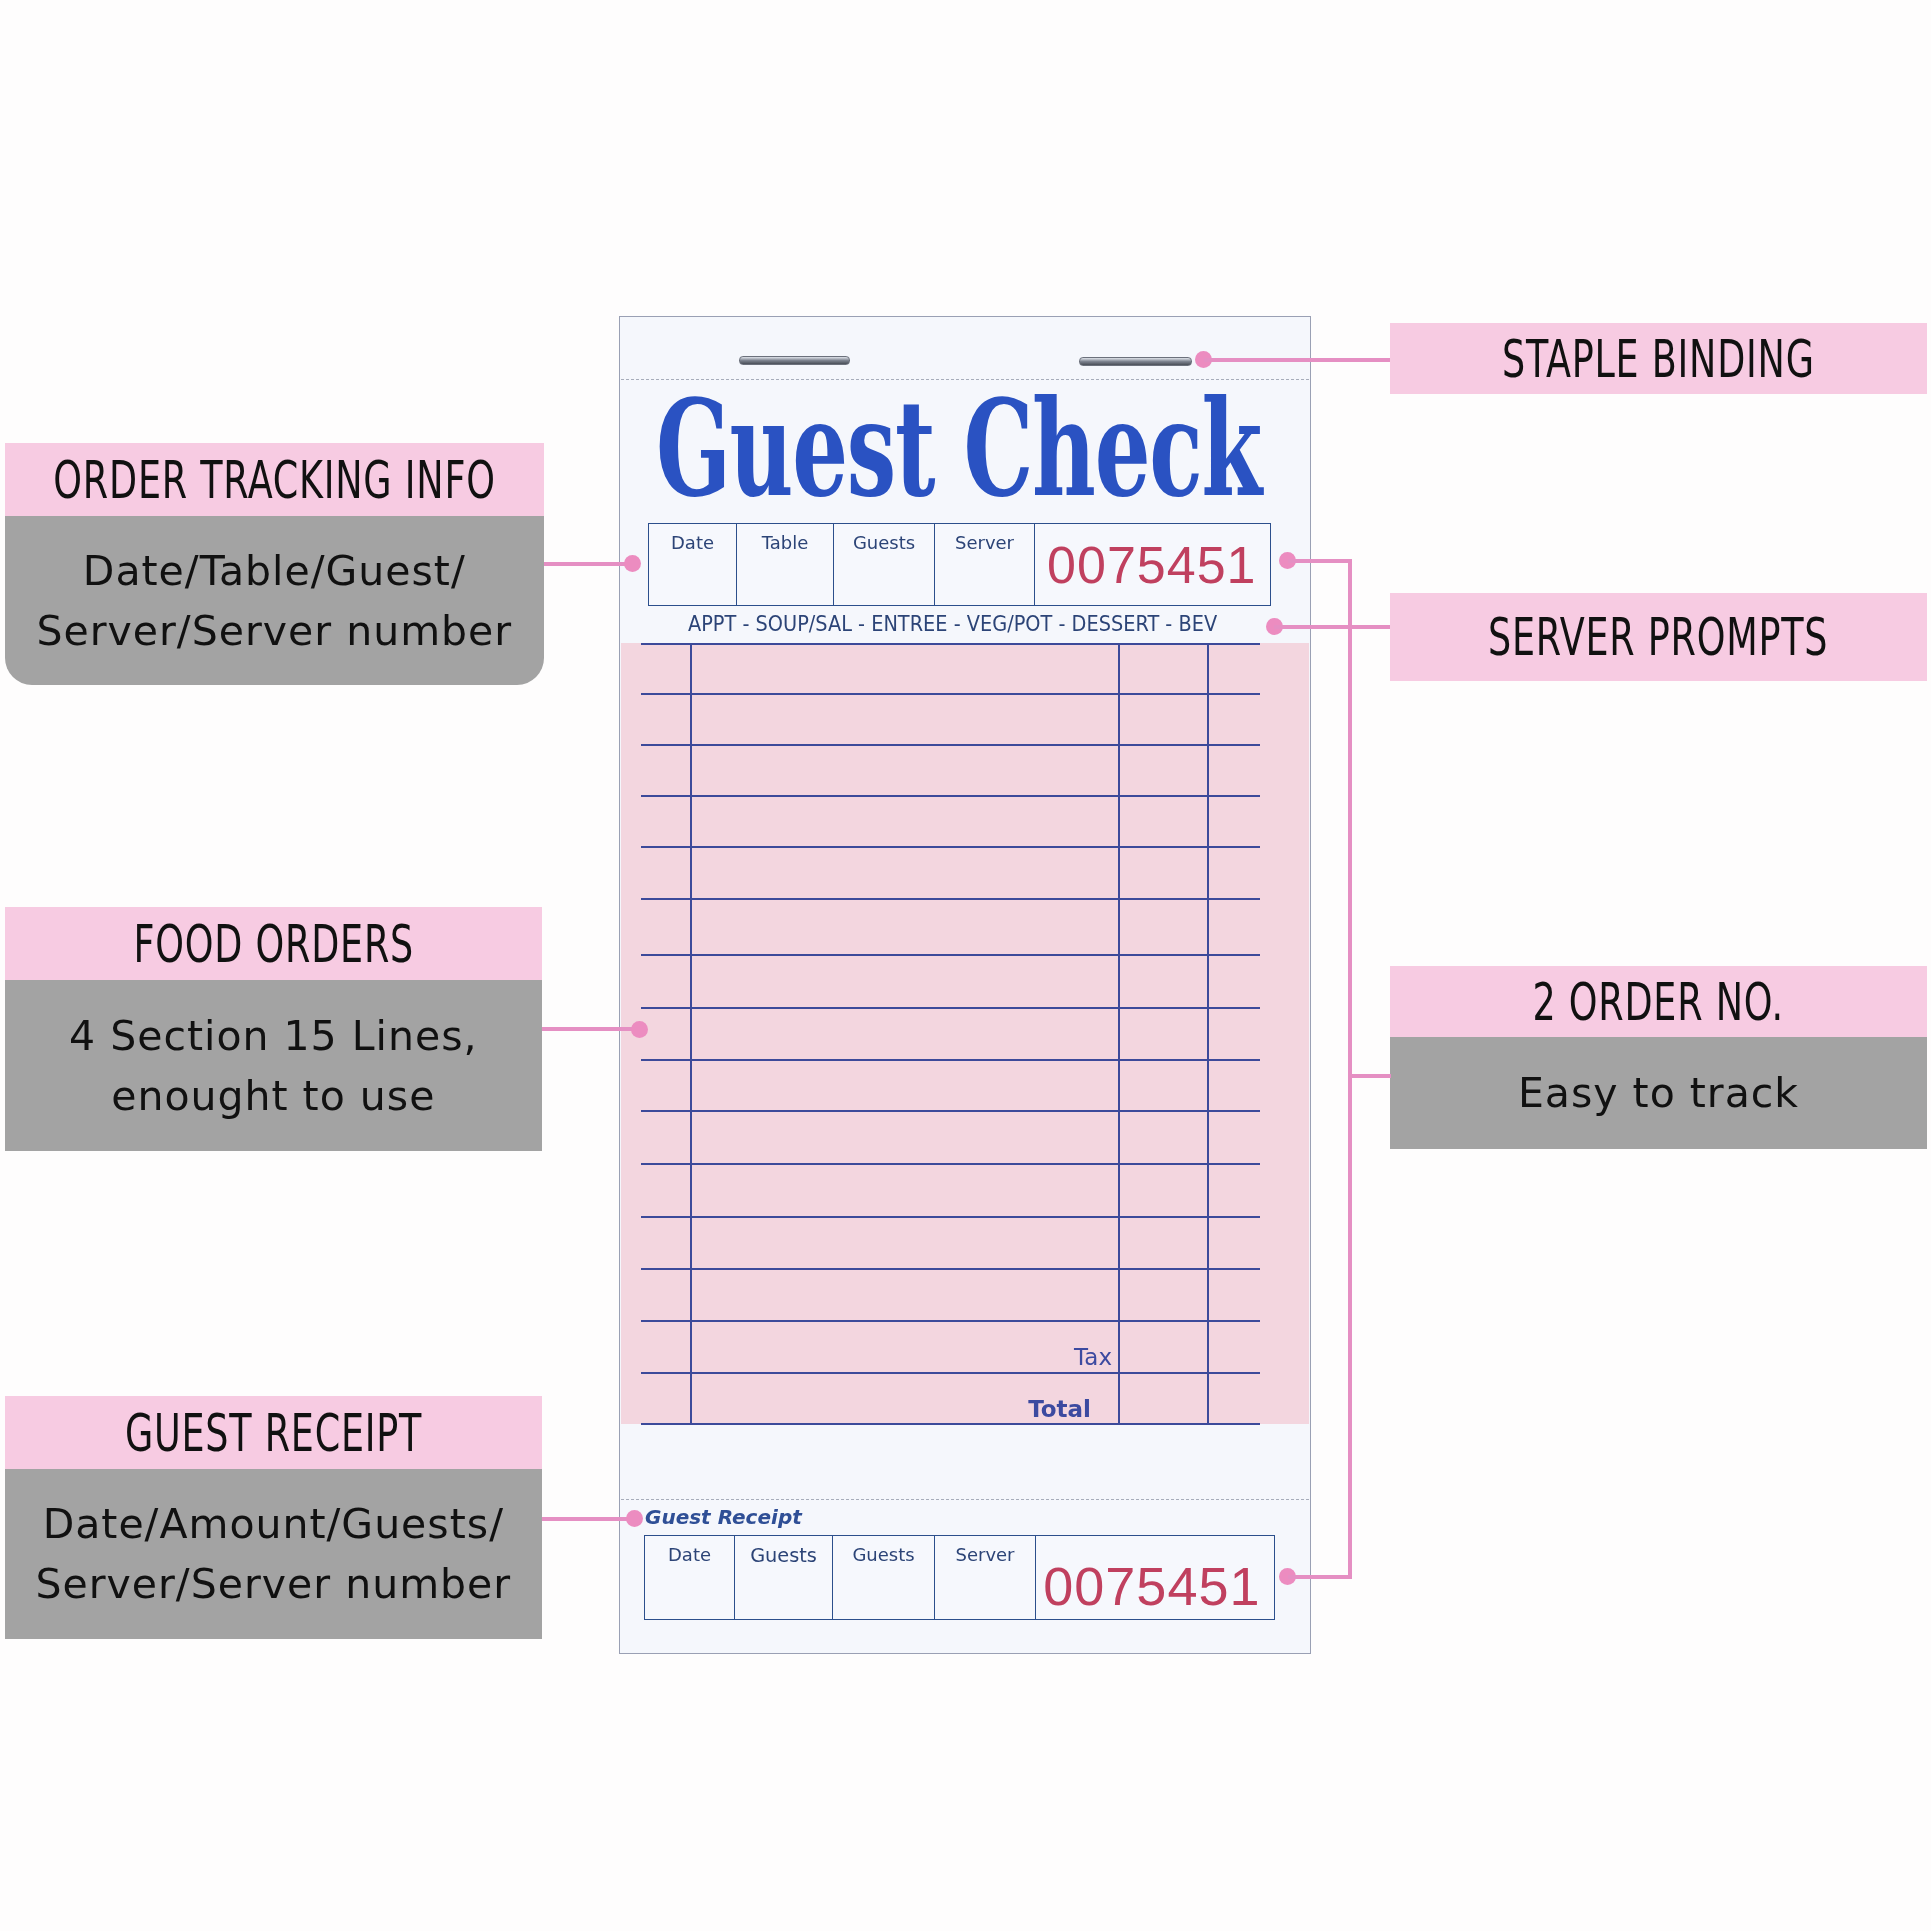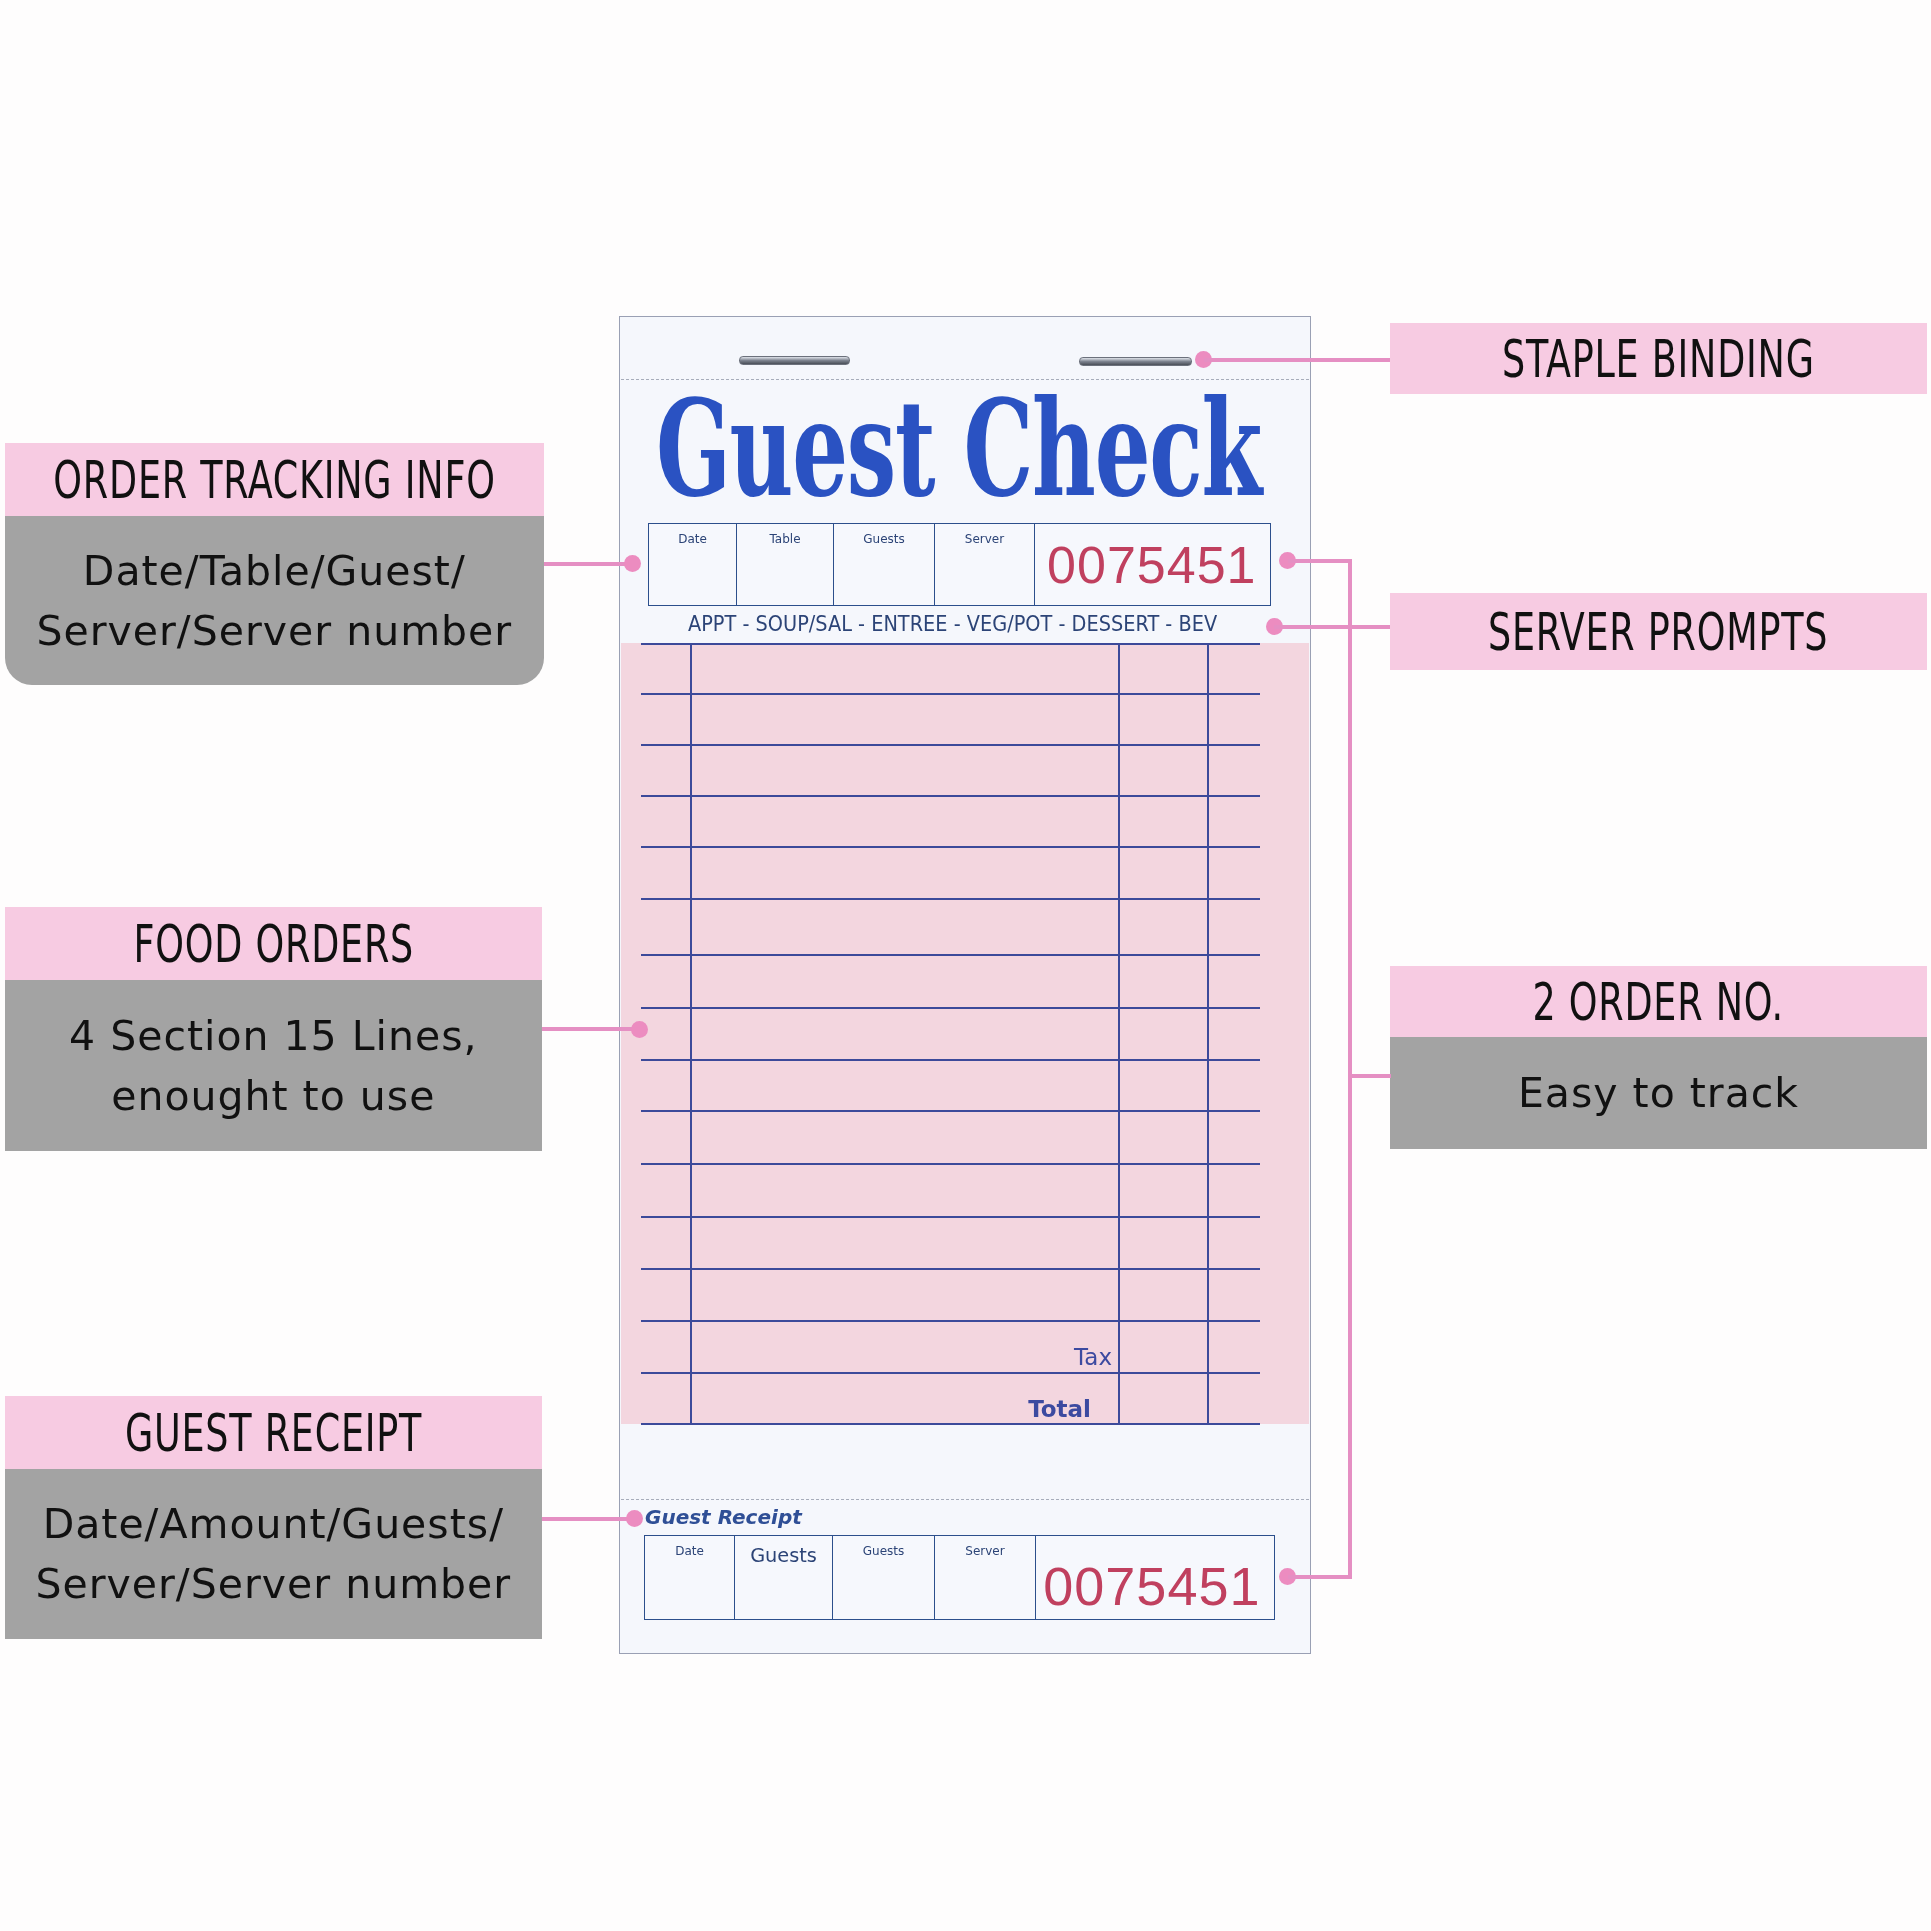--- a/index.html
+++ b/index.html
@@ -56,21 +56,21 @@
     display: flex; justify-content: center;
   }
   .title span { display: inline-block; transform: scaleX(0.66); transform-origin: center; letter-spacing: -1.9px; }
 
   .hdr-table {
     position: absolute; border: 1.9px solid #2c4f8c; box-sizing: border-box;
     display: flex; background: #f6f8fd;
   }
   .hdr-cell {
     border-right: 1.9px solid #2c4f8c; box-sizing: border-box;
-    color: #2c4477; font-family: "DejaVu Sans", sans-serif; font-size: 12px;
+    color: #2c4477; font-family: "DejaVu Sans", sans-serif; font-size: 18px;
     text-align: center; padding-top: 7.7px;
   }
   .hdr-num {
     flex: 1; display: flex; align-items: center; justify-content: flex-end; padding-right: 13.5px;
     color: #c0405f; font-family: "Liberation Sans", sans-serif; font-size: 52px; letter-spacing: 1px;
   }
   .prompts {
     position: absolute; left: 649px; top: 612px; width: 608px; text-align: center;
     color: #2c4477; font-size: 21px; white-space: nowrap;
   }
@@ -121,21 +121,21 @@
     <div>Server/Server number</div>
   </div>
 </div>
 
 <div class="callout single" style="left:1390px; top:323px; width:537px; height:71px;">
   <div class="band">
       <span>STAPLE BINDING</span>
     </div>
 </div>
 
-<div class="callout single" style="left:1390px; top:593px; width:537px; height:77px;">
+<div class="callout single" style="left:1390px; top:593px; width:537px; height:88px;">
   <div class="band">
       <span>SERVER PROMPTS</span>
     </div>
 </div>
 
 <div class="callout" style="left:1390px; top:966px; width:537px; height:183px;">
   <div class="band" style="height:71px;">
       <span>2 ORDER NO.</span>
     </div>
   <div class="body" style="top:71px;">

